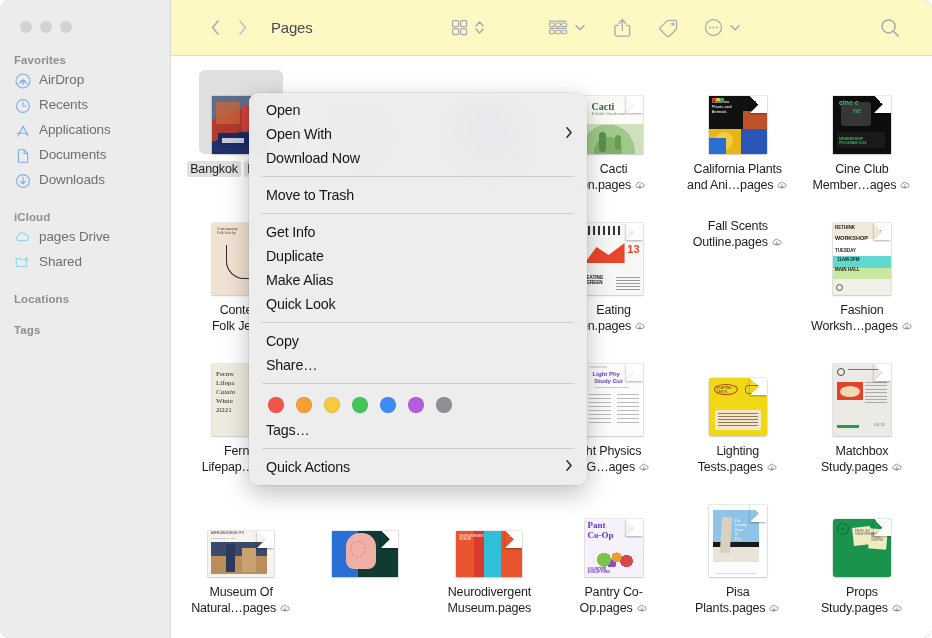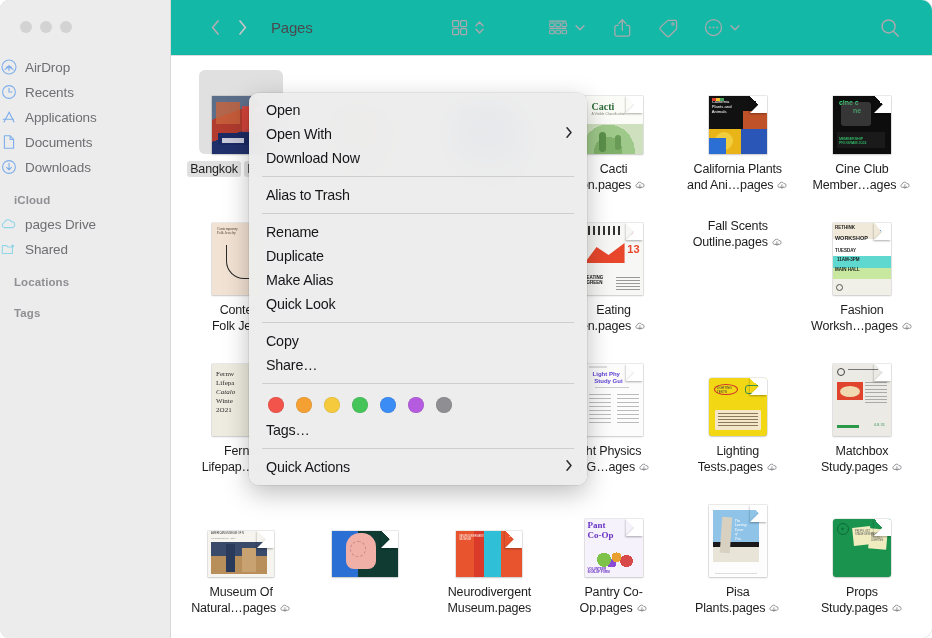--- a/index.html
+++ b/index.html
@@ -26,33 +26,33 @@
   #traffic {
     display: flex; gap: 8px; padding: 21px 0 0 20px;
   }
   .light { width: 12px; height: 12px; border-radius: 50%; background: #d3d3d3; }
 
   .sb-header {
     font-size: 11.5px; font-weight: bold; color: #8f8f94;
     padding: 0 0 5px 14px; letter-spacing: 0.1px;
   }
   .sb-row {
-    display: flex; align-items: center; gap: 8px;
-    height: 24px; margin: 1px 8px 1px 0;
+    display: flex; align-items: flex-start; gap: 8px;
+    height: 24px; padding-left: 14px; margin: 1px 8px 1px 0;
     border-radius: 5px;
   }
   .sb-row .lbl { font-size: 13.5px; color: #6e6e73; letter-spacing: -0.1px; }
   .sb-ic { width: 17px; height: 17px; display: flex; align-items: center; justify-content: center; flex: 0 0 17px; }
   .sb-ic svg { display: block; }
   .sb-gap { height: 14px; }
 
   
   #toolbar {
     position: absolute; left: 171px; top: 0; right: 0; height: 56px;
-    background: #14b8a6;
+    background: #fef9c3;
     border-bottom: 0.5px solid #dcdcdc;
     display: flex; align-items: center;
   }
   .tb-btn { display: flex; align-items: center; justify-content: center; }
   #nav-back { margin-left: 38px; }
   #nav-fwd { margin-left: 14px; }
   #path-title {
     margin-left: 22px; font-size: 15px; color: #4a4a4f; letter-spacing: -0.2px;
   }
   .tb-spacer { flex: 1; }
@@ -151,20 +151,21 @@
   <div id="sidebar">
 
     <div id="traffic">
       <div class="light"></div>
       <div class="light"></div>
       <div class="light"></div>
     </div>
 
     <div style="height:21px"></div>
 
+    <div class="sb-header">Favorites</div>
 
     <div class="sb-row">
       <span class="sb-ic">
         <svg width="16" height="16" viewBox="0 0 16 16" fill="none" stroke="#7eaeea" stroke-width="1.1">
           <circle cx="8" cy="8" r="7"></circle>
           <path d="M8 11.5 L8 6.2 M5.6 8.3 A3.2 3.2 0 0 1 10.4 8.3 M4 10.4 A5.2 5.2 0 0 1 12 10.4" stroke-linecap="round"></path>
         </svg>
       </span>
       <span class="lbl">AirDrop</span>
     </div>
@@ -717,27 +718,27 @@
           </svg>
       </span>
     </div>
     <div class="mi">
       <span class="mlabel">Download Now</span>
     </div>
 
     <div class="msep"></div>
 
     <div class="mi">
-      <span class="mlabel">Alias to Trash</span>
+      <span class="mlabel">Move to Trash</span>
     </div>
 
     <div class="msep"></div>
 
     <div class="mi">
-      <span class="mlabel">Rename</span>
+      <span class="mlabel">Get Info</span>
     </div>
     <div class="mi">
       <span class="mlabel">Duplicate</span>
     </div>
     <div class="mi">
       <span class="mlabel">Make Alias</span>
     </div>
     <div class="mi">
       <span class="mlabel">Quick Look</span>
     </div>

